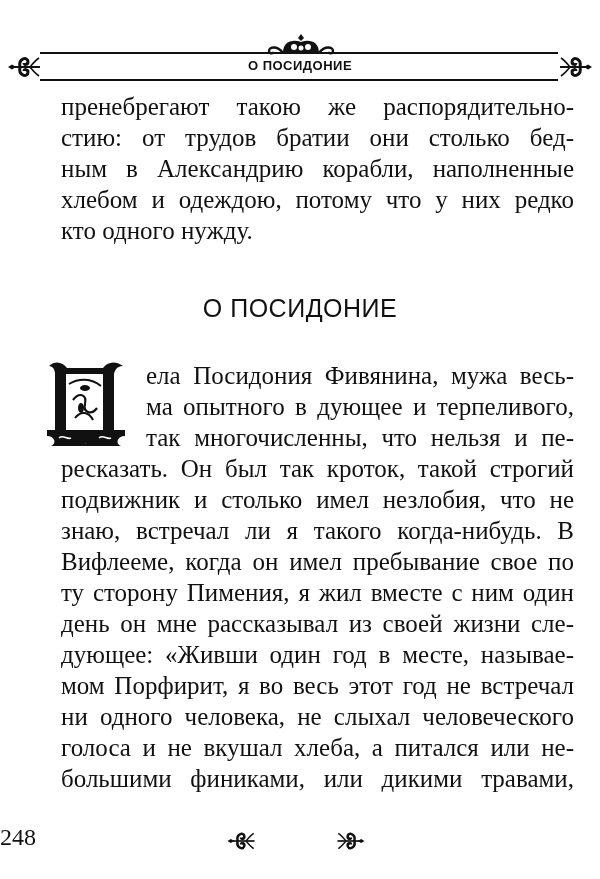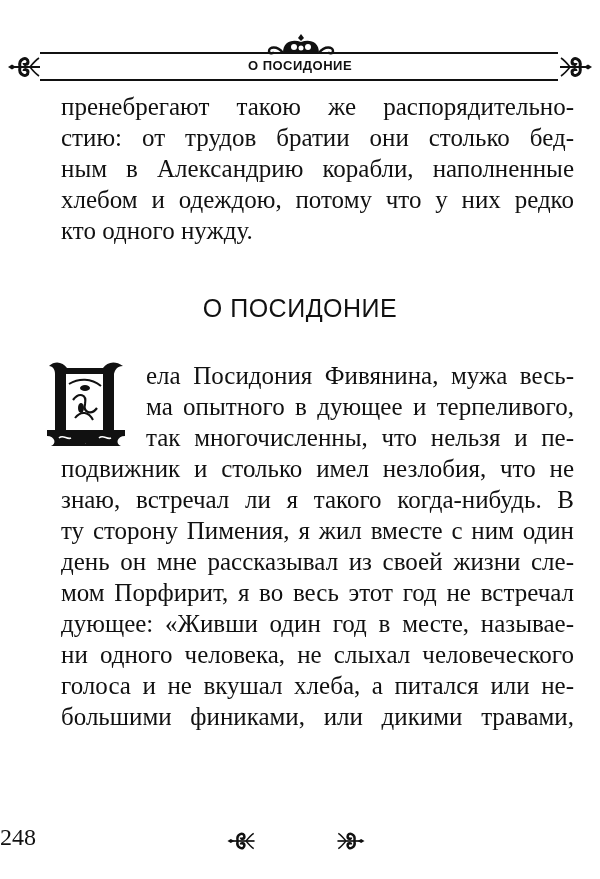--- a/index.html
+++ b/index.html
@@ -109,26 +109,28 @@
   <ellipse cx="36" cy="48" rx="3" ry="5" fill="#111"></ellipse>
   <path d="M14 78 C18 74 22 80 26 78" stroke="#fff" stroke-width="1.6" fill="none"></path>
   <path d="M54 78 C58 74 62 80 66 78" stroke="#fff" stroke-width="1.6" fill="none"></path>
   <text x="40" y="84" font-size="1" fill="#fff">Д</text>
 </svg>
 
 <div class="body-text para2">
   <span class="line indent-line">ела Посидония Фивянина, мужа весь-</span>
   <span class="line indent-line">ма опытного в дующее и терпеливого,</span>
   <span class="line indent-line">так многочисленны, что нельзя и пе-</span>
+  <span class="line">ресказать. Он был так кроток, такой строгий</span>
   <span class="line">подвижник и столько имел незлобия, что не</span>
   <span class="line">знаю, встречал ли я такого когда-нибудь. В</span>
+  <span class="line">Вифлееме, когда он имел пребывание свое по</span>
   <span class="line">ту сторону Пимения, я жил вместе с ним один</span>
   <span class="line">день он мне рассказывал из своей жизни сле-</span>
+  <span class="line">дующее: «Живши один год в месте, называе-</span>
   <span class="line">мом Порфирит, я во весь этот год не встречал</span>
-  <span class="line">дующее: «Живши один год в месте, называе-</span>
   <span class="line">ни одного человека, не слыхал человеческого</span>
   <span class="line">голоса и не вкушал хлеба, а питался или не-</span>
   <span class="line">большими финиками, или дикими травами,</span>
 </div>
 
 <div class="footer">
   <svg class="orn orn-foot-left" viewBox="0 0 36 26">
     <path d="M2 13 l4 -2.5 l4 2.5 l-4 2.5 z" fill="#111"></path>
     <line x1="6" y1="13" x2="34" y2="13" stroke="#111" stroke-width="2"></line>
     <path d="M14 13 C12 4 22 2 22 8 C22 11 18 11 18 9" stroke="#111" stroke-width="3" fill="none"></path>

